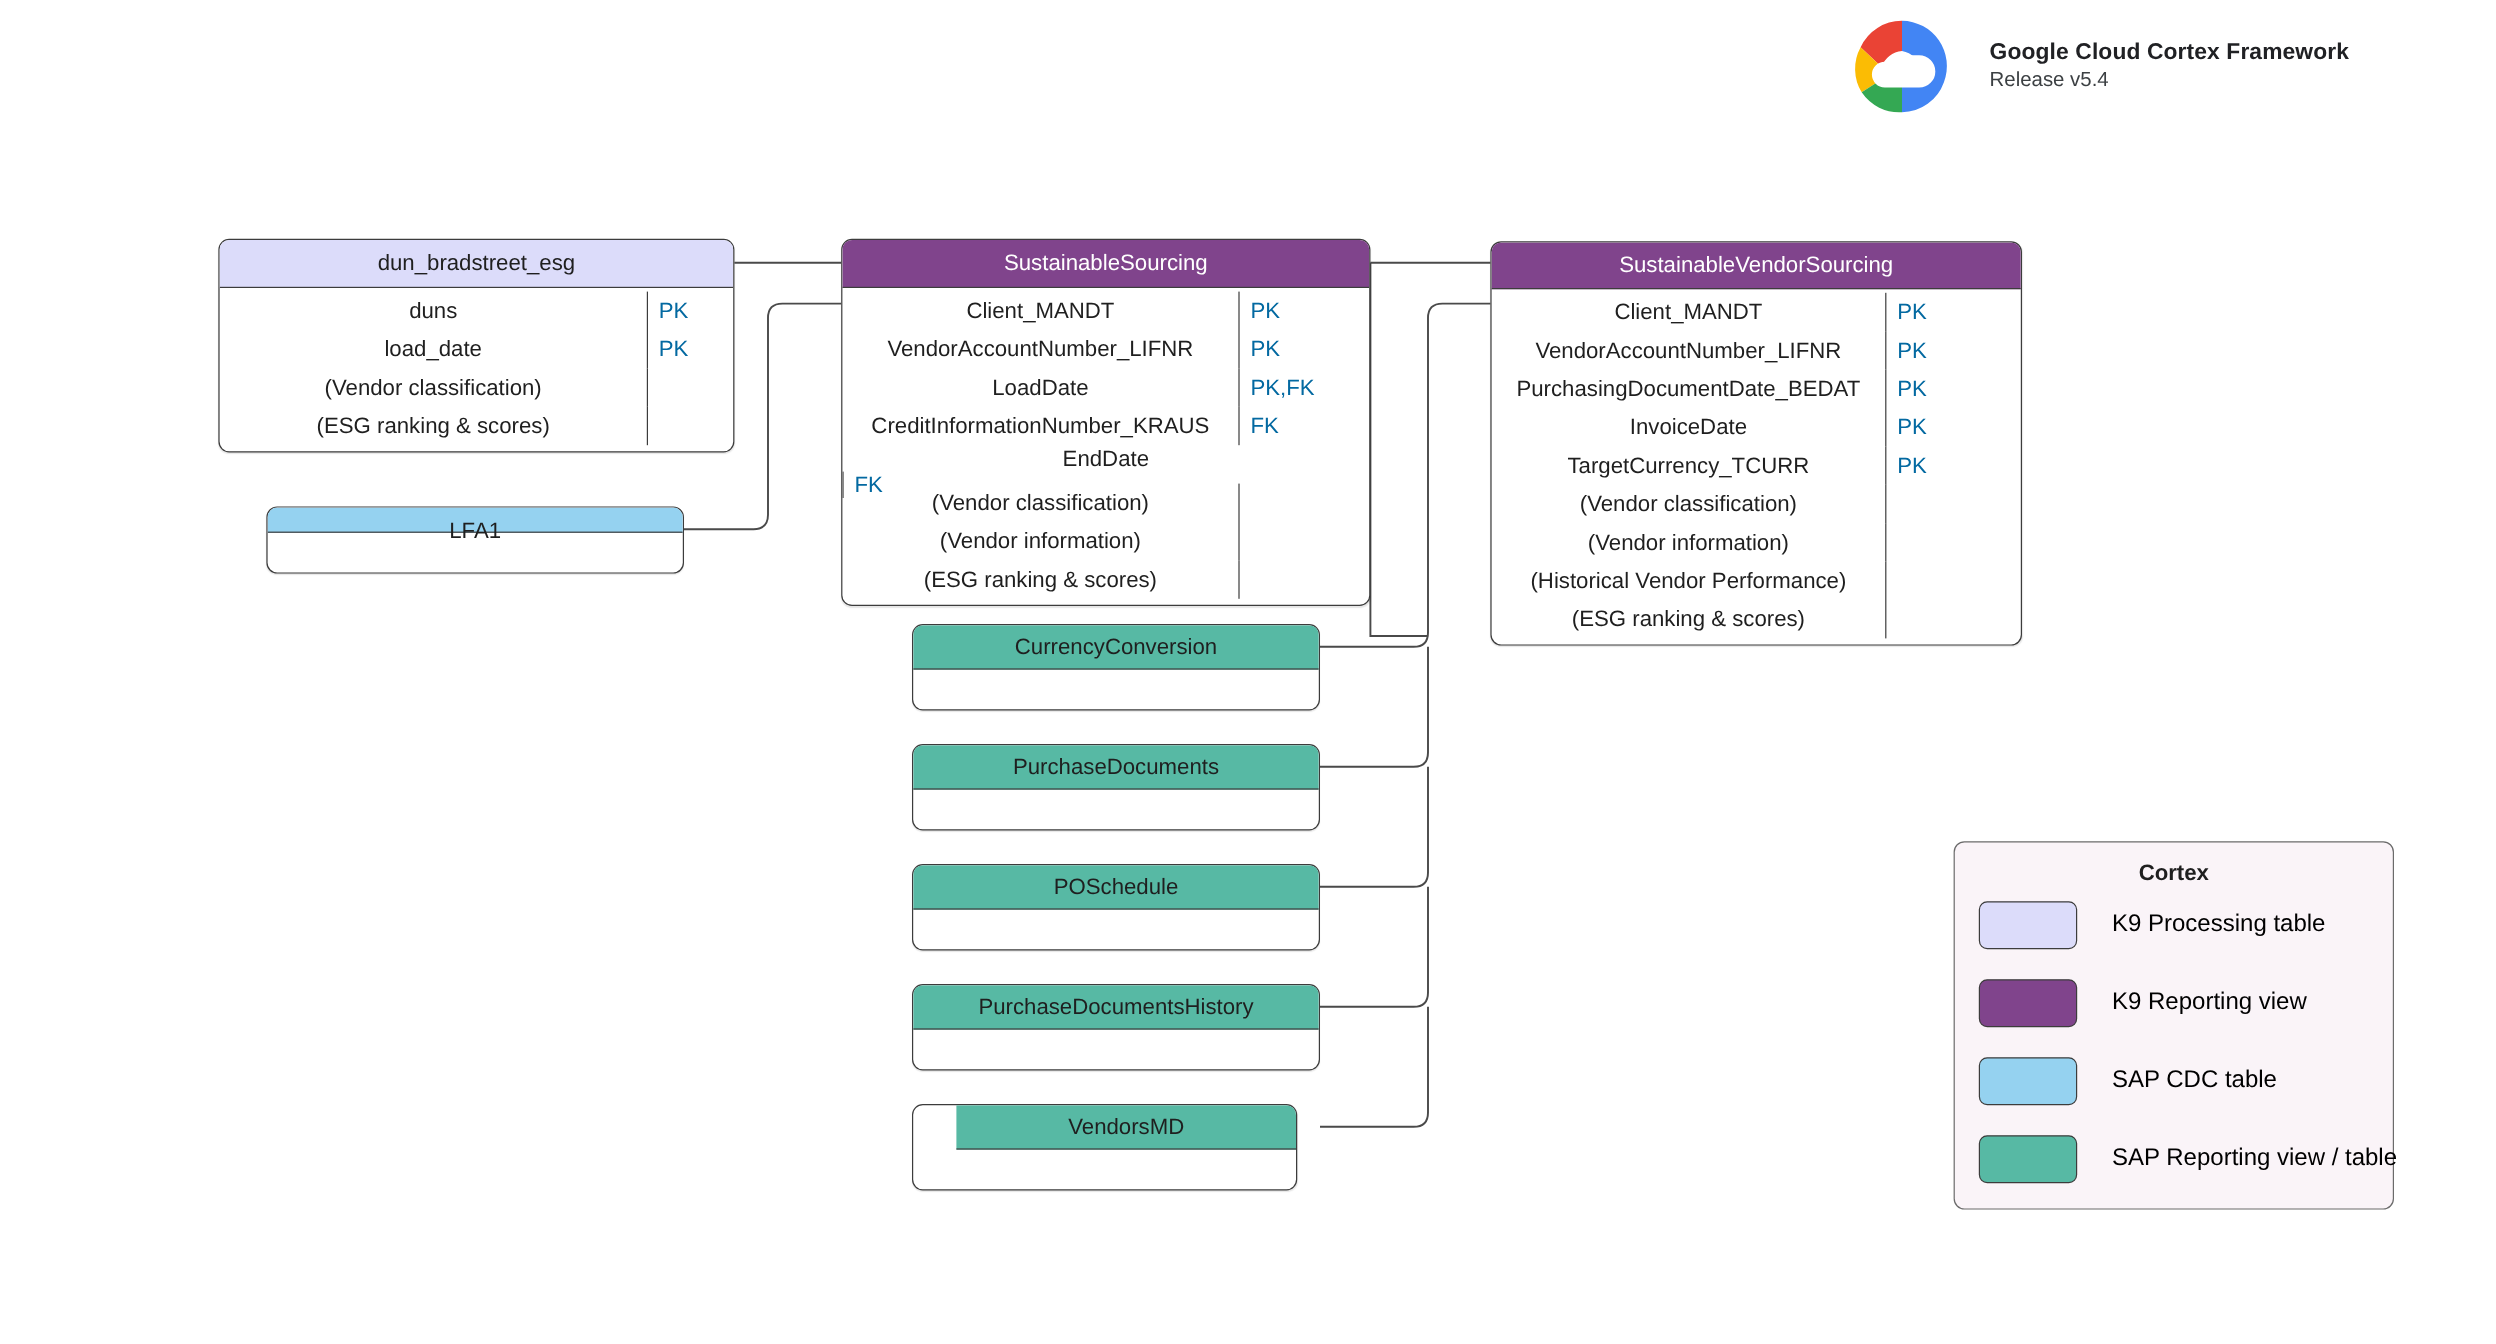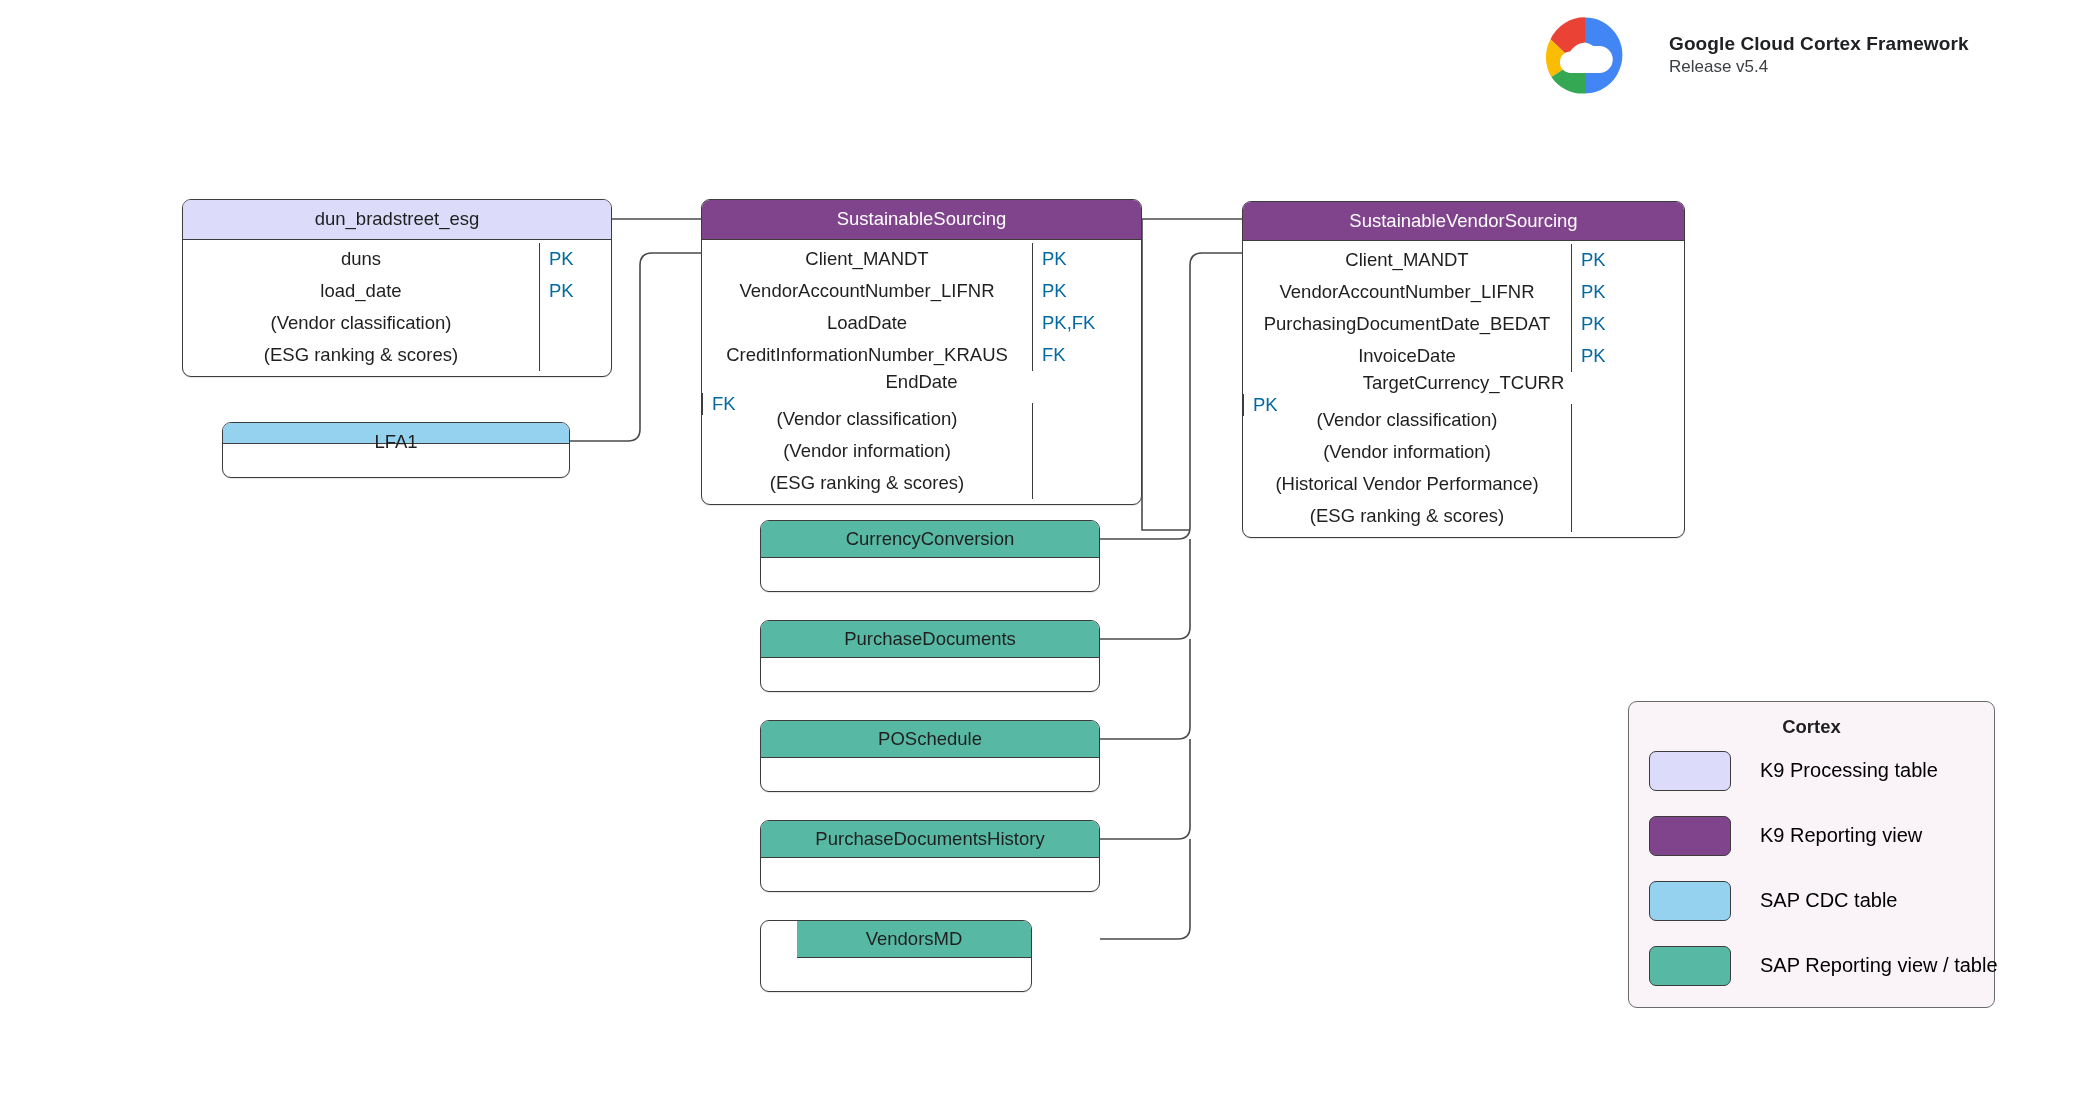--- a/index.html
+++ b/index.html
@@ -16,21 +16,21 @@
     color: #1f1f1f;
   }
 
   
   #brand {
     position: absolute;
     left: 1530px;
     top: 12px;
     display: flex;
     align-items: center;
-    gap: 29px;
+    gap: 18px;
   }
   #brand-logo { width: 110px; height: 86px; display: block; }
   #brand-text { line-height: 1.3; }
   #brand-title {
     font-size: 19px;
     font-weight: bold;
     color: #202124;
     letter-spacing: 0.1px;
   }
   #brand-release {
@@ -270,21 +270,21 @@
             <div class="row-key">PK</div>
           </div>
           <div class="entity-row" style="height: 32px;">
             <div class="row-field" style="width: 328px;">PurchasingDocumentDate_BEDAT</div>
             <div class="row-key">PK</div>
           </div>
           <div class="entity-row" style="height: 32px;">
             <div class="row-field" style="width: 328px;">InvoiceDate</div>
             <div class="row-key">PK</div>
           </div>
-          <div class="entity-row" style="height: 32px; flex-direction: column;">
+          <div class="entity-row" style="height: 32px;">
             <div class="row-field" style="width: 328px;">TargetCurrency_TCURR</div>
             <div class="row-key">PK</div>
           </div>
           <div class="entity-row" style="height: 32px;">
             <div class="row-field" style="width: 328px;">(Vendor classification)</div>
             <div class="row-key"></div>
           </div>
           <div class="entity-row" style="height: 32px;">
             <div class="row-field" style="width: 328px;">(Vendor information)</div>
             <div class="row-key"></div>
@@ -317,21 +317,21 @@
       <div class="entity-body">
         <div class="empty-body" style="height: 33px;"></div>
       </div>
     </div>
     <div class="entity" style="left: 760px; top: 820px; width: 340px;">
       <div class="entity-title t-sapview" style="height: 37px; padding: 0px 6px; line-height: 35px;">PurchaseDocumentsHistory</div>
       <div class="entity-body">
         <div class="empty-body" style="height: 33px;"></div>
       </div>
     </div>
-    <div class="entity" style="left: 760px; top: 920px; width: 272px; padding-left: 36px;">
+    <div class="entity" style="left: 760px; top: 920px; width: 321px; padding-left: 36px;">
       <div class="entity-title t-sapview" style="height: 37px; padding: 0px 6px; line-height: 35px;">VendorsMD</div>
       <div class="entity-body">
         <div class="empty-body" style="height: 33px;"></div>
       </div>
     </div>
   </div>
 
 <div id="legend">
   <div id="legend-title">Cortex</div>
   <div id="legend-rows">

